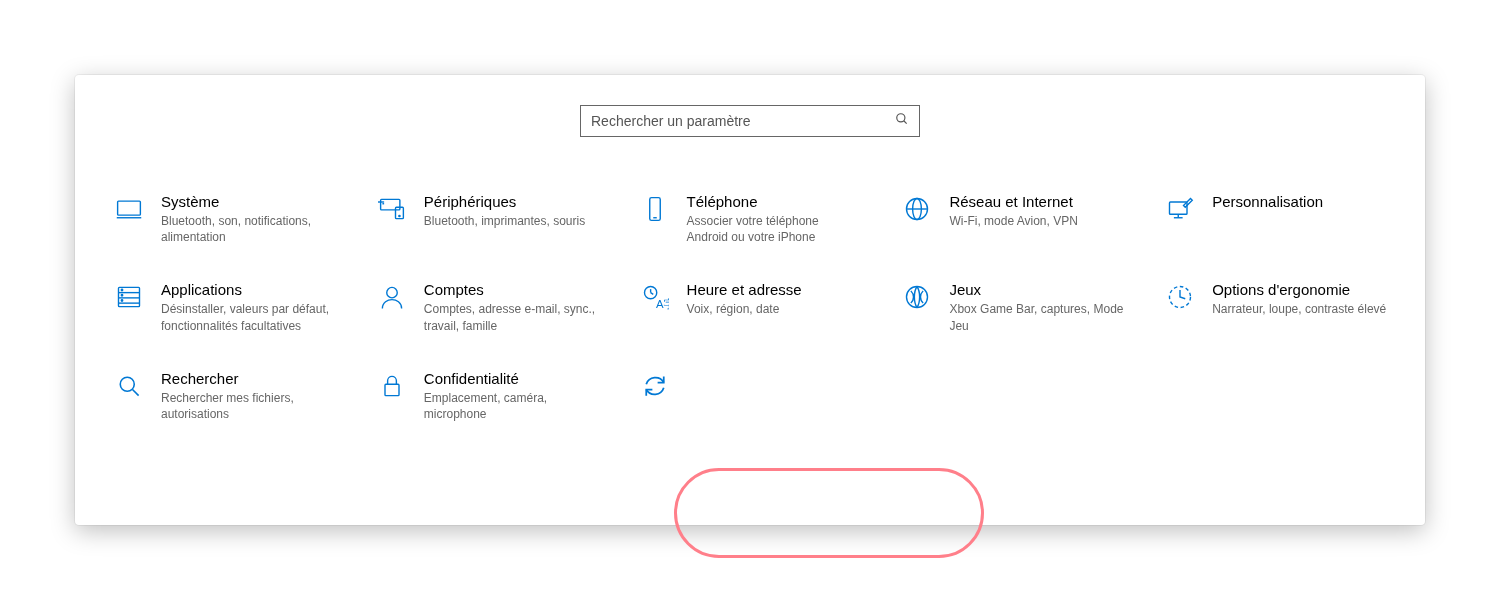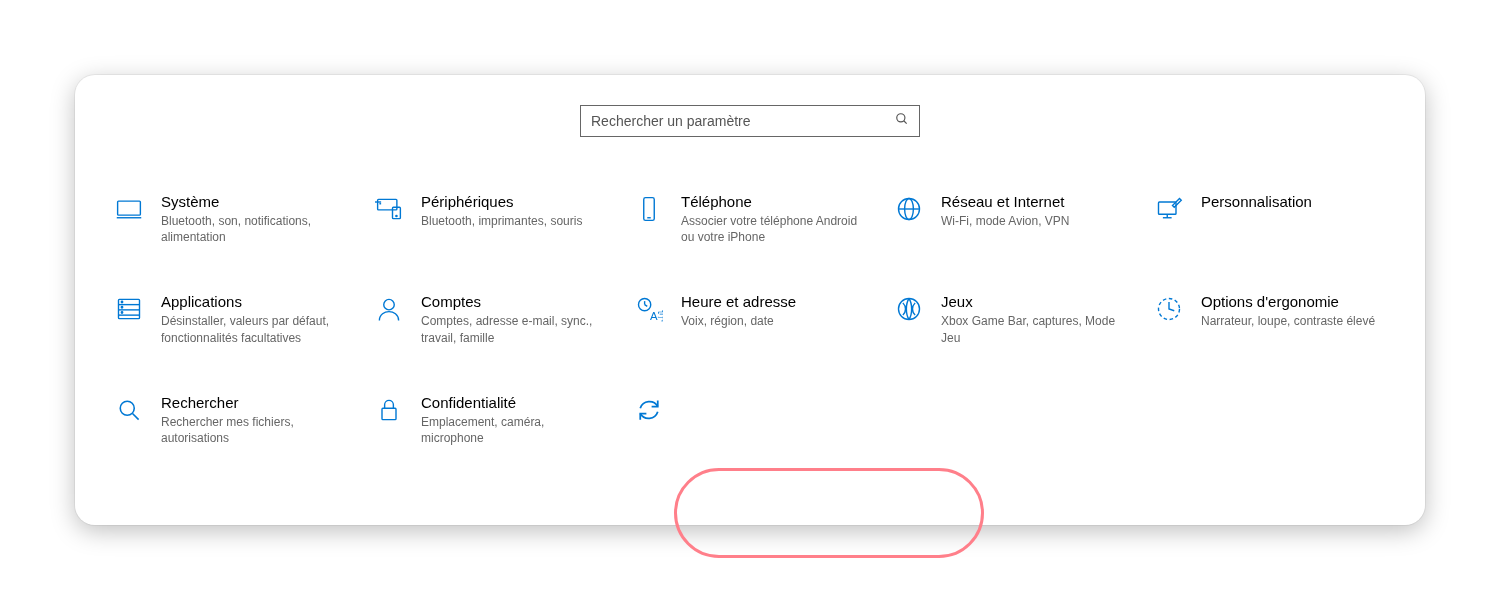--- a/index.html
+++ b/index.html
@@ -9,21 +9,21 @@
     width: 1500px;
     height: 600px;
     display: flex;
     align-items: center;
     justify-content: center;
   }
   .window {
     width: 1350px;
     height: 450px;
     background: #fff;
-    border-radius: 20px;
+    border-radius: 4px;
     box-shadow: 0 6px 24px rgba(0,0,0,0.25), 0 0 0 1px rgba(0,0,0,0.05);
     padding: 30px 20px 20px 20px;
     position: relative;
   }
   .search-wrap {
     display: flex;
     justify-content: center;
     margin-bottom: 50px;
   }
   .search-box {
@@ -43,20 +43,21 @@
     background: transparent;
   }
   .search-box input::placeholder { color: #555; }
   .search-icon { color: #555; }
   .grid {
     display: grid;
     grid-template-columns: repeat(5, 1fr);
     column-gap: 10px;
     row-gap: 36px;
     padding: 0 10px;
+    gap: 24px;
   }
   .tile {
     display: flex;
     align-items: flex-start;
     gap: 16px;
     padding: 6px 8px;
     cursor: pointer;
     border-radius: 3px;
   }
   .tile-icon {

